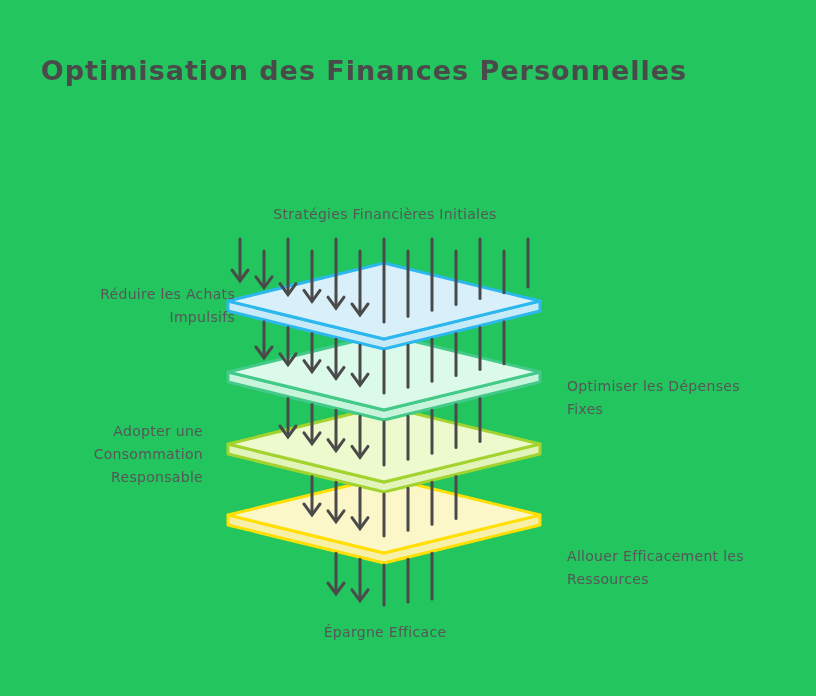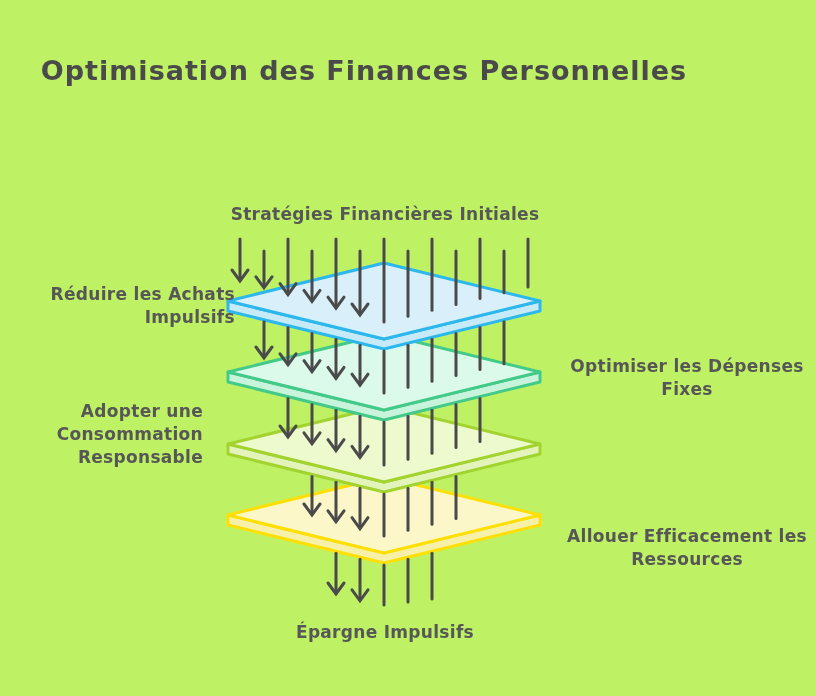--- a/index.html
+++ b/index.html
@@ -1,35 +1,35 @@
 <!DOCTYPE html>
 <html><head>
 <meta charset="utf-8">
 <style>
   html,body{margin:0;padding:0;background:#ffffff;}
   #stage{
     position:relative;width:816px;height:696px;overflow:hidden;
     font-family:"DejaVu Sans","Liberation Sans",sans-serif;
-    background:#bef264;
+    background:#22c55e;
   }
   .lbl{
-    position:absolute;font-weight:bold;font-size:17px;line-height:23px;
+    position:absolute;font-weight:normal;font-size:14px;line-height:23px;
     white-space:pre-line;letter-spacing:.3px;
   }
   #title{
     position:absolute;top:55px;left:0;width:728px;text-align:center;
     font-weight:bold;font-size:27px;letter-spacing:1px;
   }
   #top-label{top:203px;left:0;width:770px;text-align:center;}
   #bottom-label{top:621px;left:0;width:770px;text-align:center;}
   .left-lbl{left:0;width:203px;text-align:right;}
-  .right-lbl{left:567px;width:240px;text-align:center;}
+  .right-lbl{left:567px;width:240px;text-align:left;margin-top:20px;}
   #layer-label-0{top:283px;}
   #layer-label-1{top:355px;}
-  #layer-label-2{top:400px;}
+  #layer-label-2{top:420px;}
   #layer-label-3{top:525px;}
   svg{position:absolute;top:0;left:0;}
 </style>
 </head>
 <body>
 
 <div id="stage">
 
   <svg id="diagram-svg" width="816" height="696" viewBox="0 0 816 696">
       <path d="M 228 515 L 384 553 L 540 515 L 540 525 L 384 563 L 228 525 Z" fill="#f7f0a9" stroke="#ffdf04" stroke-width="3" stroke-linejoin="round"></path>
@@ -117,14 +117,14 @@
   <div id="layer-label-1" class="lbl right-lbl" style="color: rgb(87, 87, 87);">Optimiser les Dépenses
 Fixes</div>
 
   <div id="layer-label-2" class="lbl left-lbl" style="color: rgb(87, 87, 87);">Adopter une
 Consommation
 Responsable</div>
 
   <div id="layer-label-3" class="lbl right-lbl" style="color: rgb(87, 87, 87);">Allouer Efficacement les
 Ressources</div>
 
-  <div id="bottom-label" class="lbl" style="color: rgb(87, 87, 87);">Épargne Impulsifs</div>
+  <div id="bottom-label" class="lbl" style="color: rgb(87, 87, 87);">Épargne Efficace</div>
 </div>
 
 </body></html>

